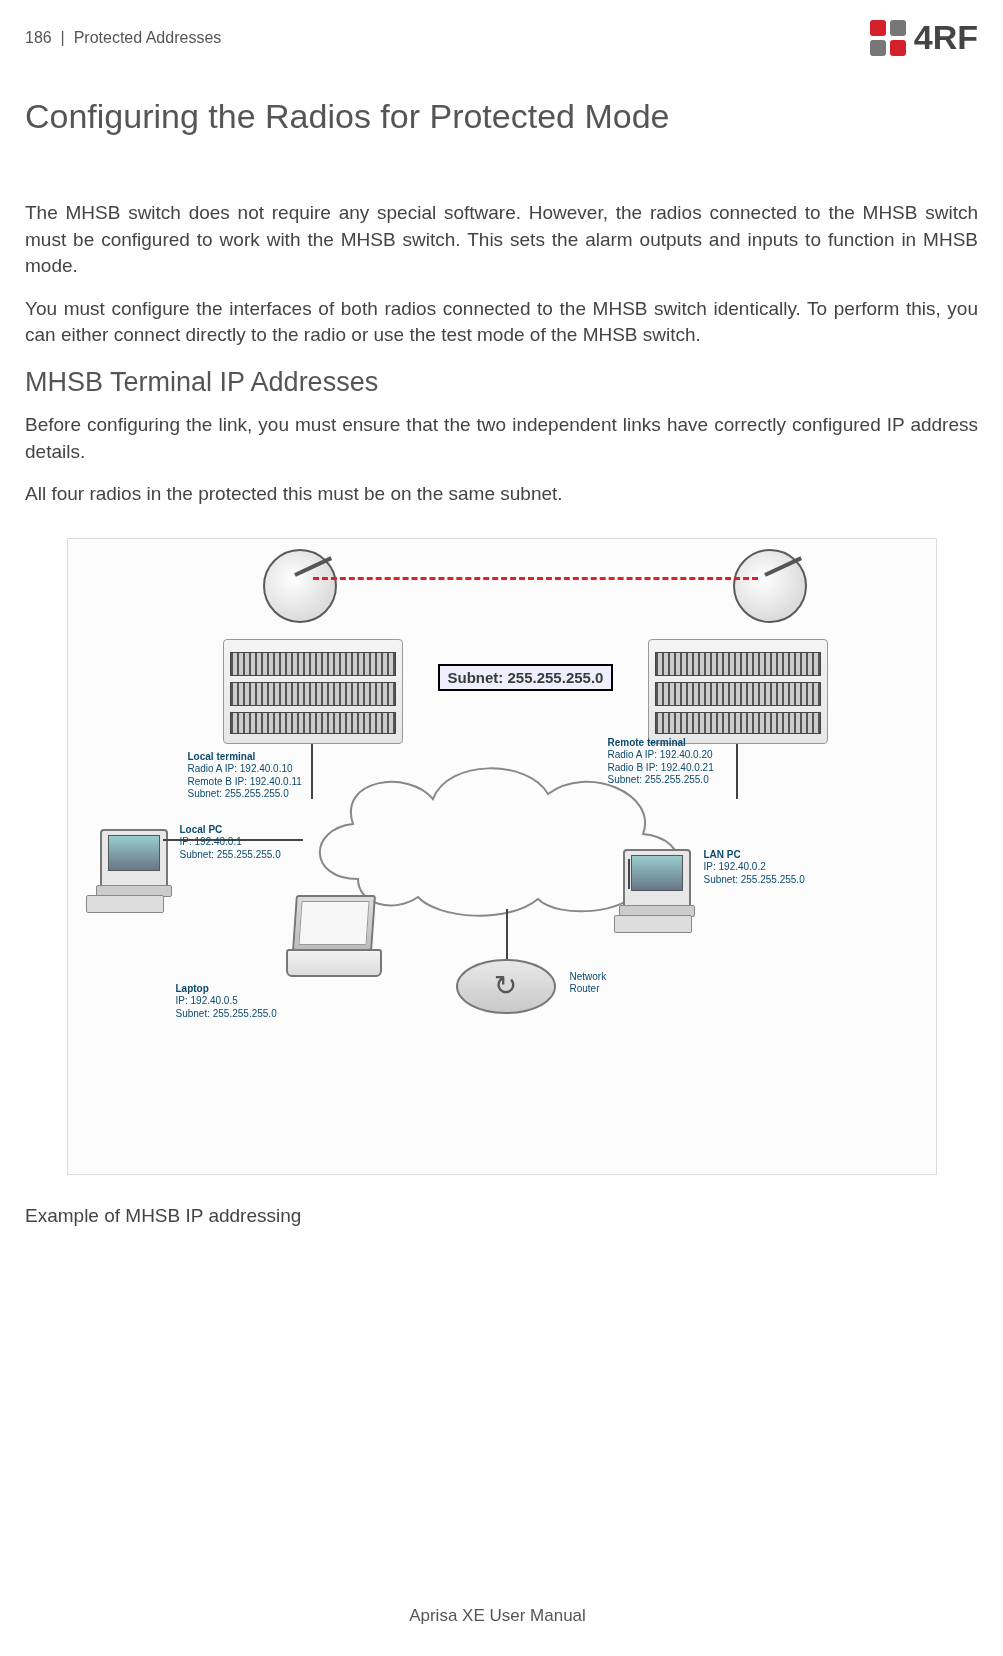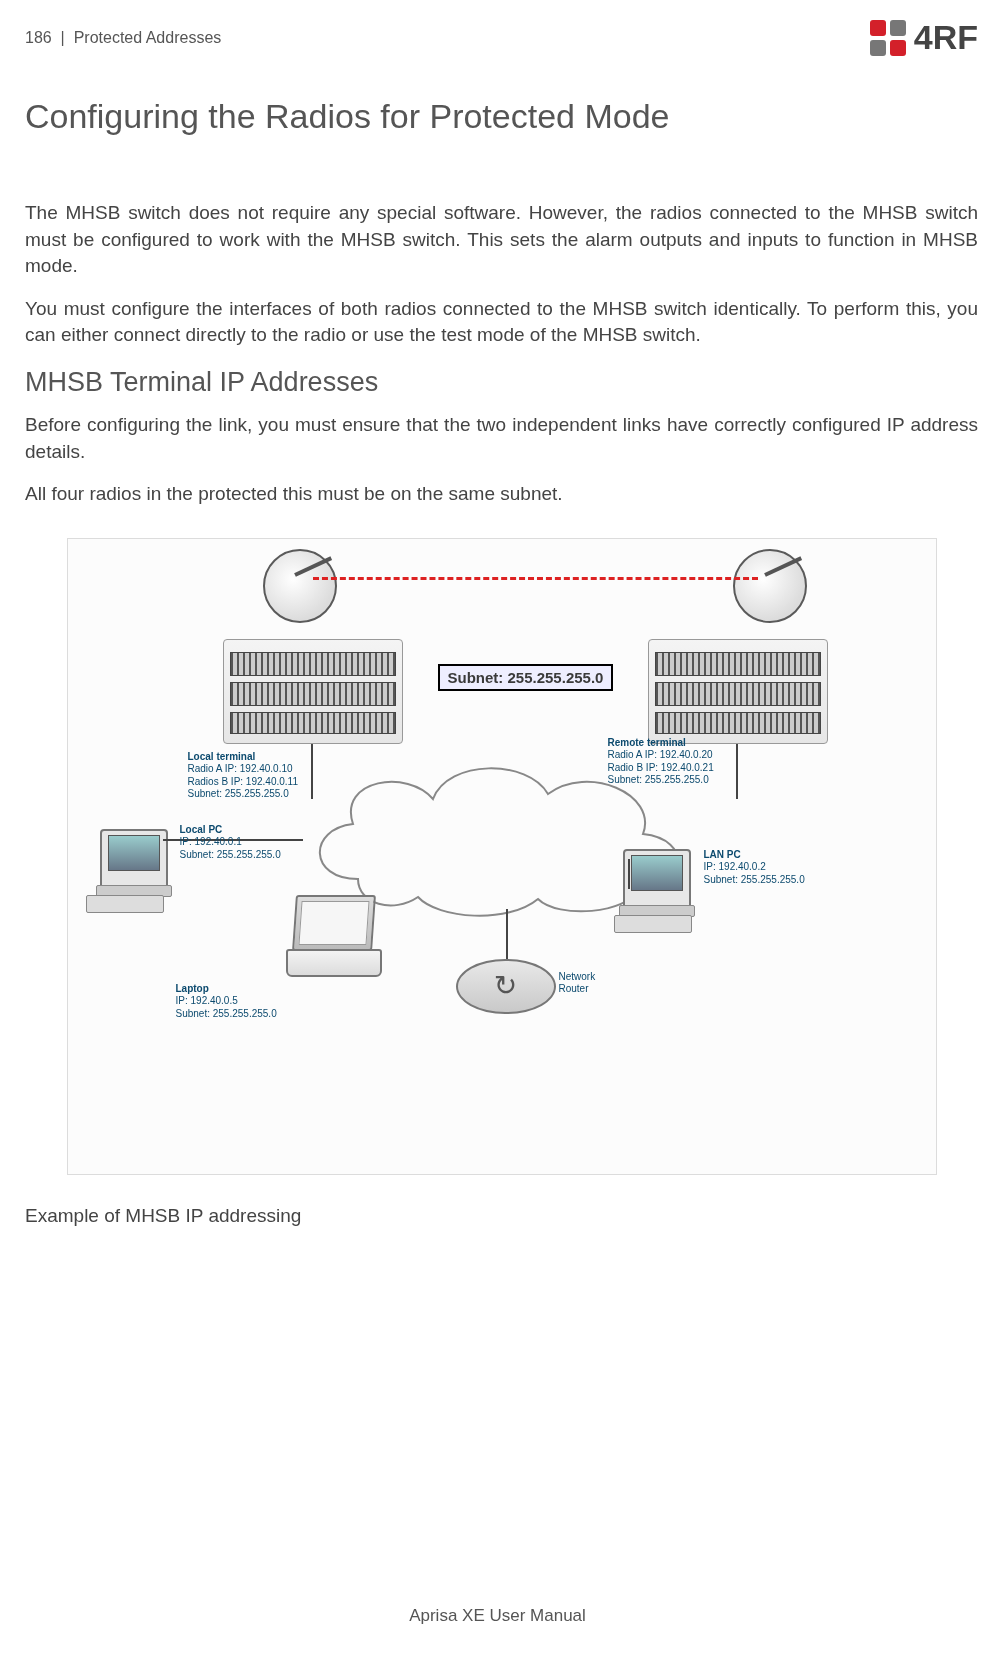--- a/index.html
+++ b/index.html
@@ -256,21 +256,21 @@
 
   <div class="line" style="left:243px;top:205px;width:2px;height:55px;"></div>
   <div class="line" style="left:668px;top:205px;width:2px;height:55px;"></div>
   <div class="line" style="left:95px;top:300px;width:140px;height:2px;"></div>
   <div class="line" style="left:560px;top:320px;width:2px;height:30px;"></div>
   <div class="line" style="left:438px;top:370px;width:2px;height:50px;"></div>
 
   <div class="dia-label" style="left:120px;top:212px;">
     <div class="title">Local terminal</div>
     <div>Radio A IP: 192.40.0.10</div>
-    <div>Radios B IP: 192.40.0.11</div>
+    <div>Remote B IP: 192.40.0.11</div>
     <div>Subnet: 255.255.255.0</div>
   </div>
 
   <div class="dia-label" style="left:540px;top:198px;">
     <div class="title">Remote terminal</div>
     <div>Radio A IP: 192.40.0.20</div>
     <div>Radio B IP: 192.40.0.21</div>
     <div>Subnet: 255.255.255.0</div>
   </div>
 
@@ -285,21 +285,21 @@
     <div>IP: 192.40.0.2</div>
     <div>Subnet: 255.255.255.0</div>
   </div>
 
   <div class="dia-label" style="left:108px;top:444px;">
     <div class="title">Laptop</div>
     <div>IP: 192.40.0.5</div>
     <div>Subnet: 255.255.255.0</div>
   </div>
 
-  <div class="dia-label" style="left:491px;top:432px;">
+  <div class="dia-label" style="left:502px;top:432px;">
     <div>Network</div>
     <div>Router</div>
   </div>
 </div>
 
 <div class="caption">Example of MHSB IP addressing</div>
 
 <div class="footer">Aprisa XE User Manual</div>
 
 </body></html>

